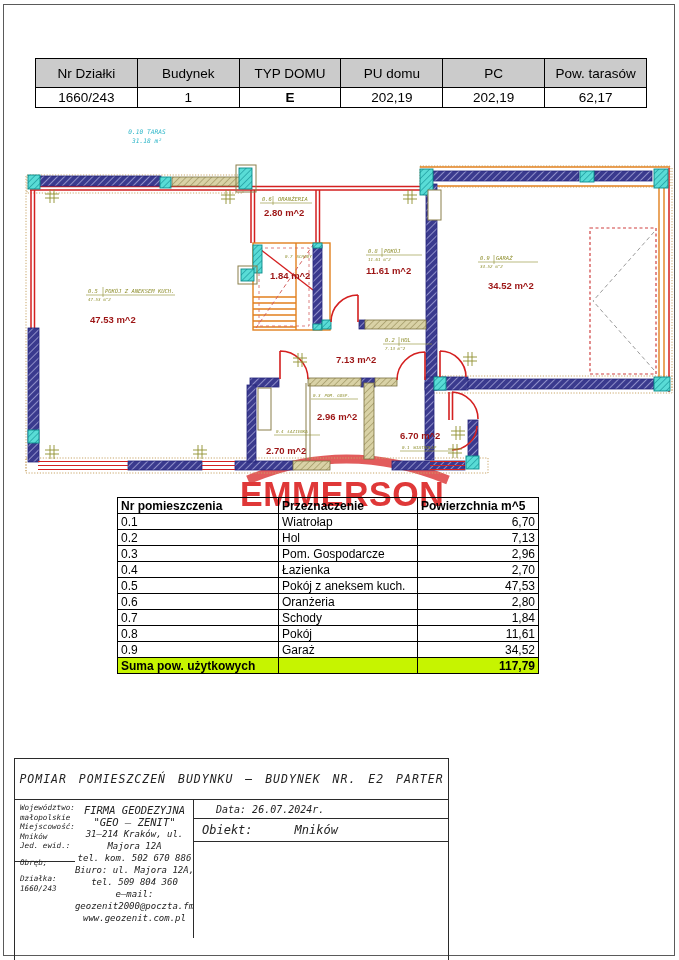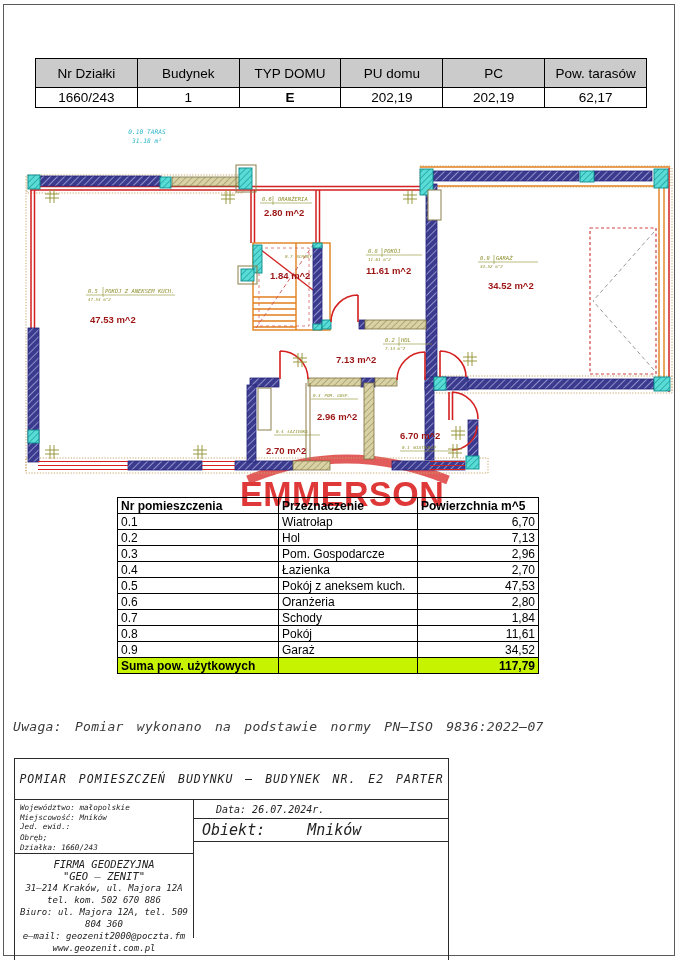--- a/index.html
+++ b/index.html
@@ -42,30 +42,30 @@
   .note{position:absolute;left:13px;top:719px;font-family:"DejaVu Sans Mono",monospace;
         font-style:italic;font-size:13px;color:#3a3a3a;letter-spacing:.3px;word-spacing:5px;z-index:3;}
 
   
   .tblock{position:absolute;left:14px;top:758px;width:435px;height:220px;
         border:1.6px solid #2b2b2b;box-sizing:border-box;z-index:3;
         font-family:"DejaVu Sans Mono",monospace;font-style:italic;color:#222;}
   .tblock .trow{height:40px;border-bottom:1px solid #2b2b2b;display:flex;align-items:center;
         justify-content:center;font-size:11.5px;word-spacing:4px;letter-spacing:1px;}
   .tblock .cols{display:flex;height:138px;}
-  .tblock .lcol{width:178px;border-right:1px solid #2b2b2b;display:flex;flex-direction:column;}
+  .tblock .lcol{width:178px;border-right:1px solid #2b2b2b;display:flex;flex-direction:row;}
   .tblock .linfo{height:58px;border-bottom:1px solid #2b2b2b;padding:3px 0 0 5px;font-size:7.6px;
         line-height:9.5px;}
-  .tblock .linfo .gap{margin-top:1px;}
+  .tblock .linfo .gap{margin-top:7px;}
   .tblock .firm{flex:1;text-align:center;padding-top:4px;font-size:9px;line-height:12px;}
   .tblock .firm .big{font-size:10.5px;}
   .tblock .rcol{flex:1;display:flex;flex-direction:column;}
   .tblock .drow{height:18px;border-bottom:1px solid #2b2b2b;font-size:10px;display:flex;
         align-items:center;padding-left:22px;}
-  .tblock .orow{height:22px;border-bottom:1px solid #2b2b2b;font-size:15px;display:flex;
+  .tblock .orow{height:22px;border-bottom:1px solid #2b2b2b;font-size:12px;display:flex;
         align-items:center;padding-left:8px;}
   .tblock .orow .oval{margin-left:42px;}
   .tblock .empty{flex:1;}
 </style>
 </head>
 <body>
 
 <div class="page">
   <div class="page-border"></div>
 
@@ -344,21 +344,20 @@
       <td class="num">34,52</td>
     </tr>
     <tr class="sum">
       <td>Suma pow. użytkowych</td>
       <td></td>
       <td class="num">117,79</td>
     </tr>
   </tbody>
     </table>
 
-  <div class="note">Uwaga: Pomiar wykonano na podstawie normy PN–ISO 9836:2022–07</div>
 
   <div class="tblock">
     <div class="trow">POMIAR POMIESZCZEŃ BUDYNKU – BUDYNEK NR. E2 PARTER</div>
     <div class="cols">
       <div class="lcol">
         <div class="linfo">
           <div>Województwo:  małopolskie</div>
           <div>Miejscowość:  Mników</div>
           <div>Jed.  ewid.:</div>
           <div class="gap">Obręb;</div>

